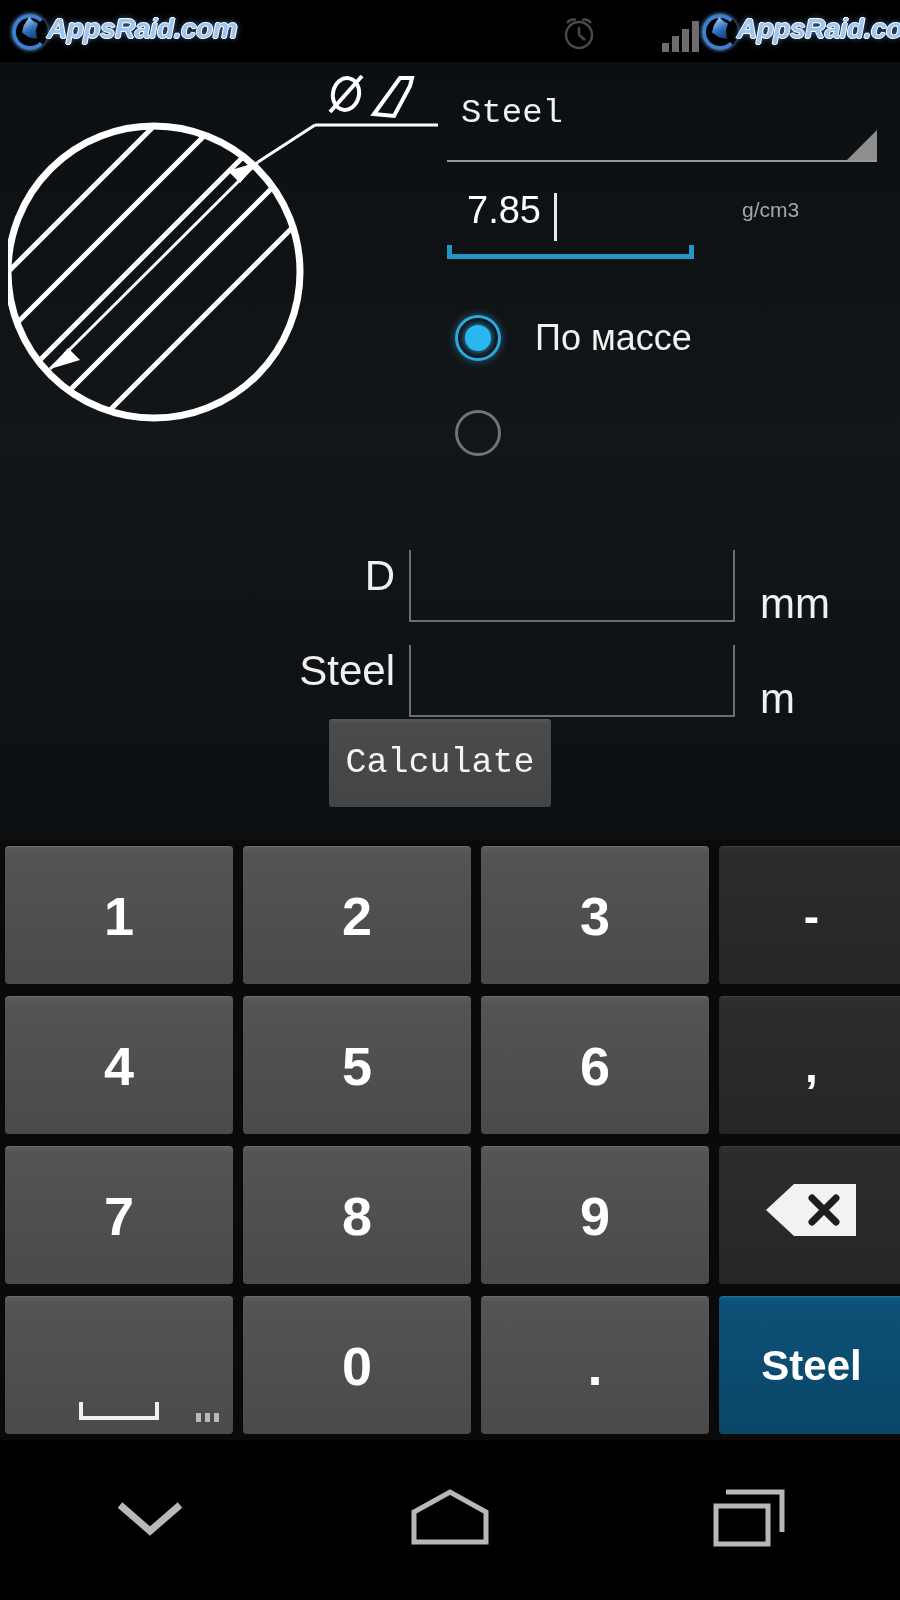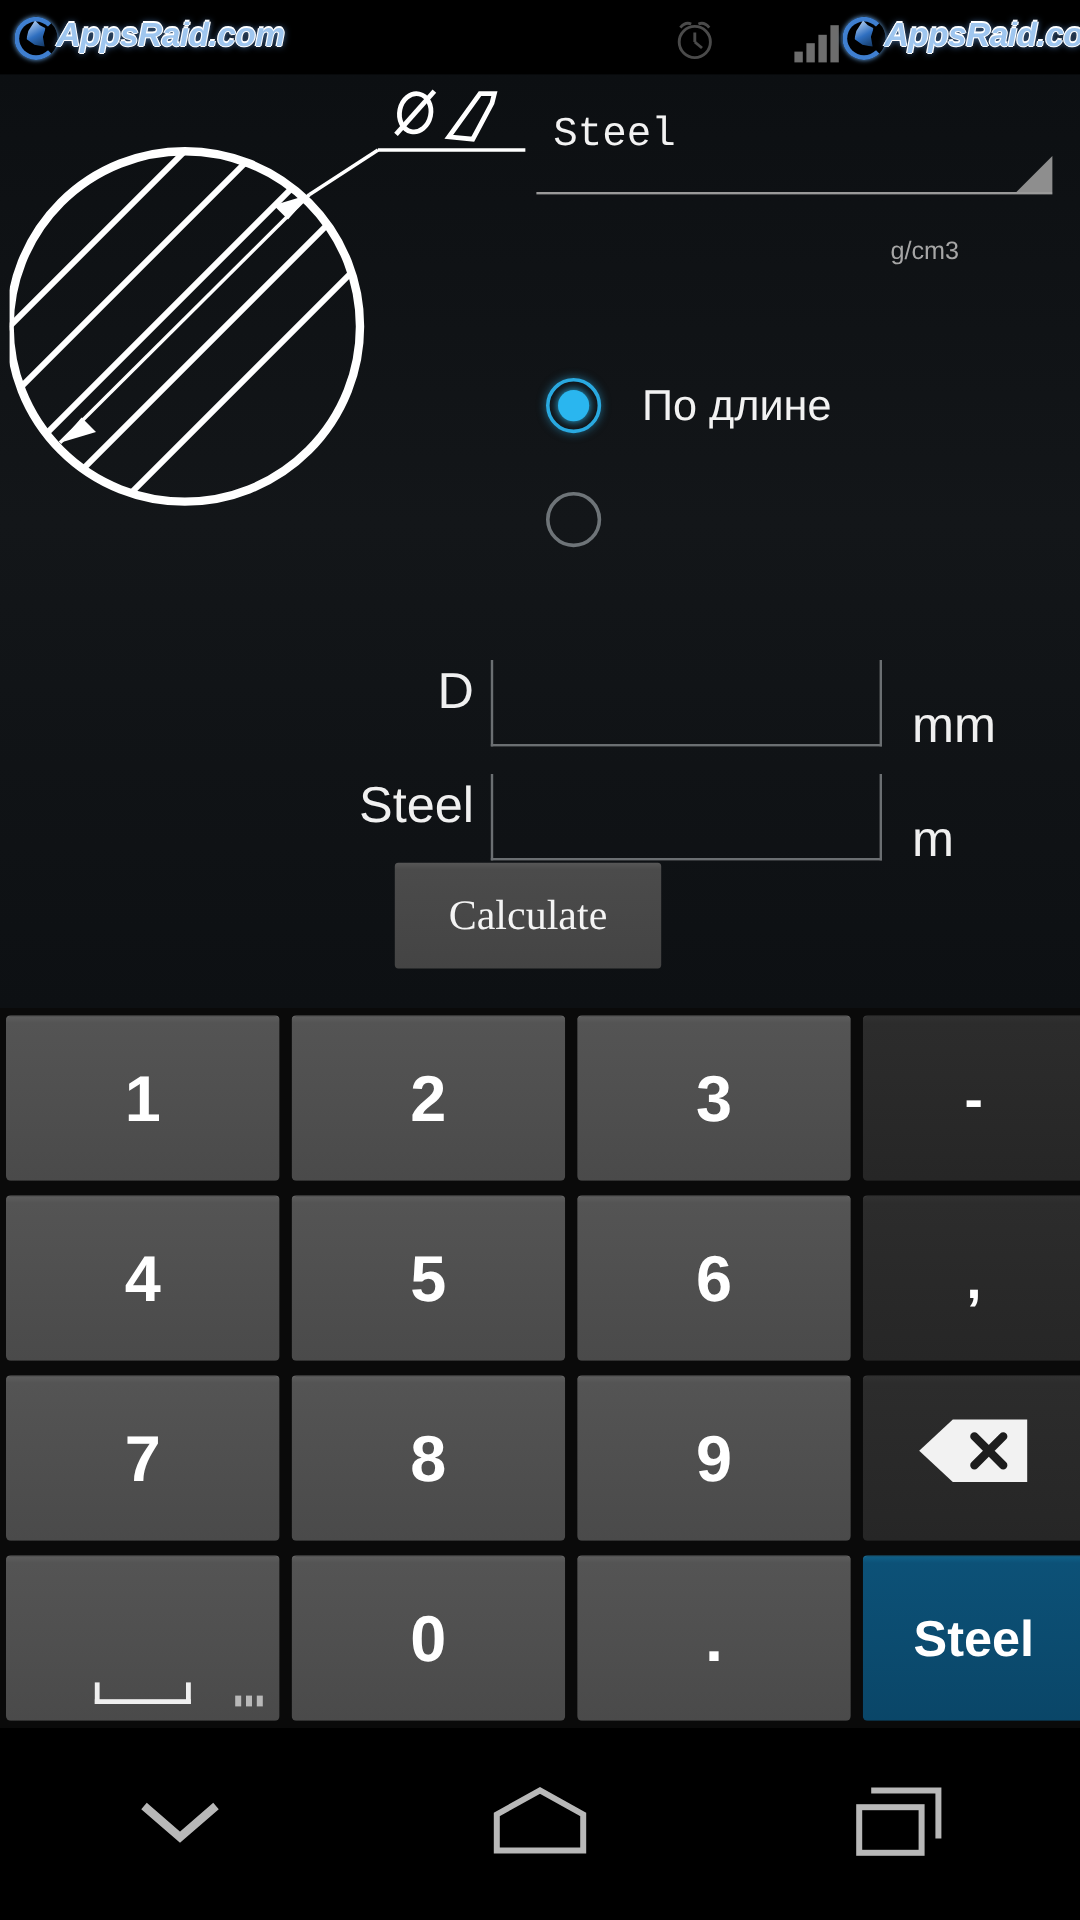--- a/index.html
+++ b/index.html
@@ -244,21 +244,21 @@
   
   #calculate-button {
     position: absolute;
     left: 329px; top: 657px;
     width: 222px; height: 88px;
     background: linear-gradient(180deg, #575757 0%, #4b4b4b 6%, #444444 100%);
     border: none;
     border-radius: 3px;
     color: #f4f4f4;
     font-size: 35px;
-    font-family: Liberation Serif, serif;
+    font-family: Liberation Mono, monospace;
     cursor: pointer;
   }
 
   
   #keyboard {
     position: absolute;
     left: 0; top: 840px;
     width: 900px; height: 600px;
     background: #0a0a0a;
   }
@@ -413,26 +413,31 @@
         </g>
       </svg>
     </div>
 
     <div id="material-spinner">
       <span id="material-value">Steel</span>
       <span id="spinner-underline"></span>
       <span id="spinner-caret"></span>
     </div>
 
+    <div id="density-field">
+      <span id="density-value">7.85</span>
+      <span id="density-caret"></span>
+      <span id="density-underline"></span>
+    </div>
     <span id="density-unit">g/cm3</span>
 
     <div id="radio-group">
       <div class="radio-row">
         <span class="radio-mark on"></span>
-        <span class="radio-label">По длине</span>
+        <span class="radio-label">По массе</span>
       </div>
       <div class="radio-row">
         <span class="radio-mark"></span>
       </div>
     </div>
 
     <div class="dim-row" id="row-d">
       <span class="dim-label">D</span>
       <div class="dim-input">
         <span></span>

